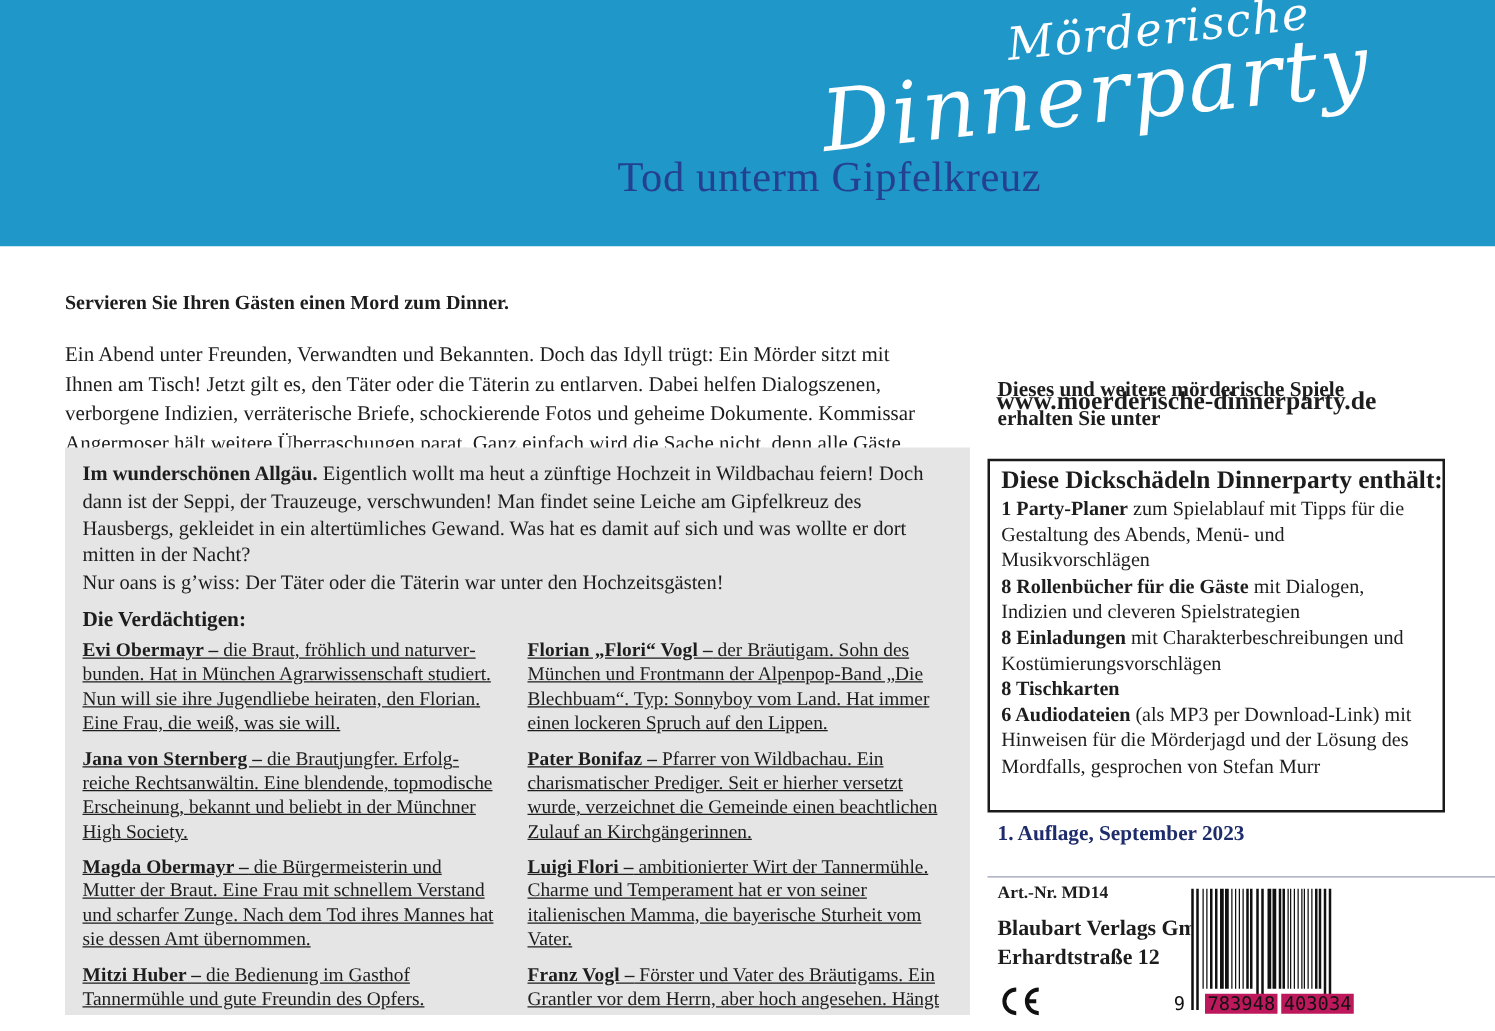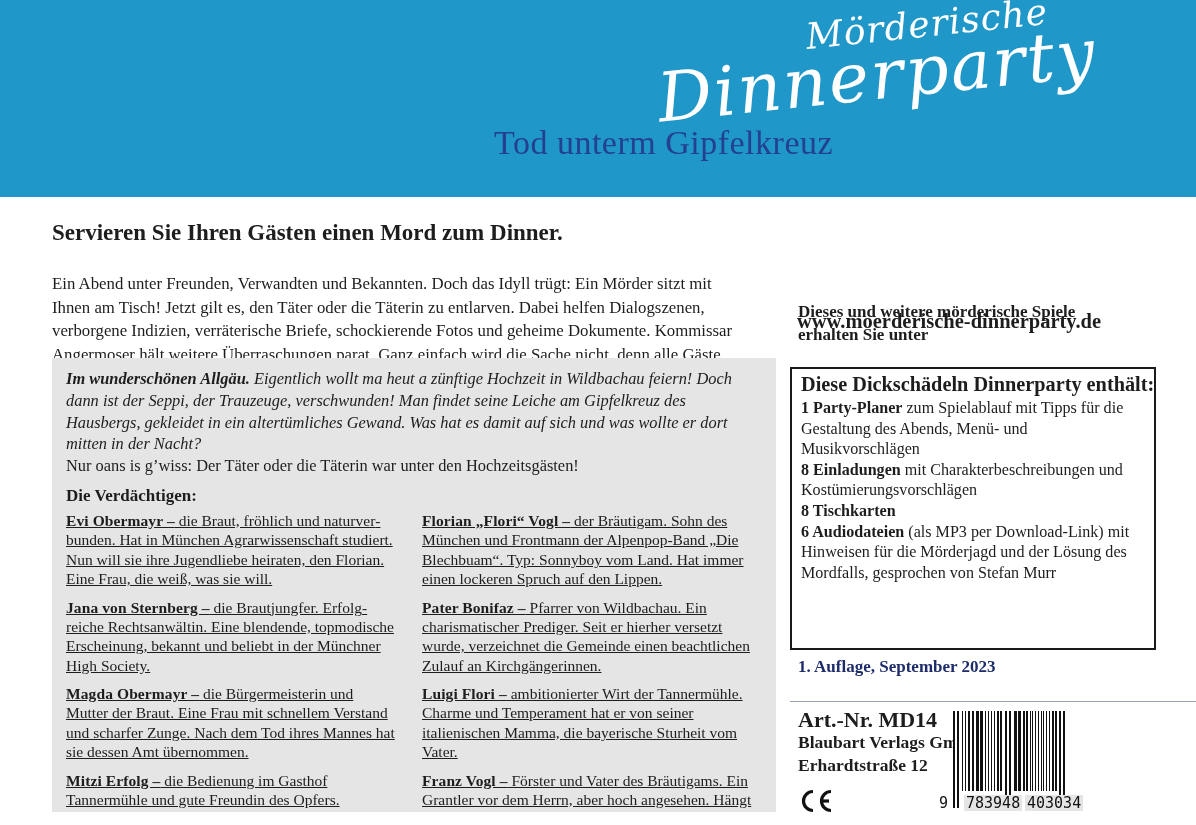--- a/index.html
+++ b/index.html
@@ -17,28 +17,28 @@
     transform:rotate(-6deg);line-height:1;
   }
   .logo-line1{display:block;font-size:36px;letter-spacing:1px;margin-left:110px;}
   .logo-line2{display:block;font-size:68px;letter-spacing:2px;margin-top:-6px;}
   .edition-subtitle{
     position:absolute;left:494px;top:124px;font-size:34px;color:#23418f;
     letter-spacing:.5px;white-space:nowrap;
   }
 
   
-  .tagline-heading{position:absolute;left:52px;top:220px;font-size:23px;font-weight:bold;white-space:nowrap;}
+  .tagline-heading{position:absolute;left:52px;top:234px;font-size:16px;font-weight:bold;white-space:nowrap;}
   .intro-paragraph{position:absolute;left:52px;top:255px;width:700px;font-size:16.8px;line-height:1.42;}
 
   .scenario-panel{
     position:absolute;left:52px;top:358px;width:724px;height:454px;background:#e5e5e5;
     box-sizing:border-box;padding:10px 14px;overflow:hidden;
   }
-  .scenario-intro{font-style:italic;font-size:16.4px;line-height:1.33;margin:0;}
+  .scenario-intro{font-size:16.4px;line-height:1.33;margin:0;}
   .scenario-lead{font-weight:bold;}
   .scenario-followup{font-size:16.4px;line-height:1.33;margin:0;}
   .suspects-heading{font-weight:bold;font-size:17px;margin:9px 0 5px 0;}
   .suspects-cols{display:flex;gap:26px;}
   .suspects-col-left{width:330px;}
   .suspects-col-right{width:340px;}
   .suspect{font-size:15.5px;line-height:1.25;margin:0 0 9px 0;text-decoration:underline;}
   .suspect b{letter-spacing:.1px;}
 
   
@@ -50,32 +50,32 @@
     position:absolute;left:790px;top:367px;width:366px;height:283px;box-sizing:border-box;
     border:2px solid #1a1a1a;padding:3px 9px 6px;overflow:hidden;background:#fff;
   }
   .contents-title{font-size:20.3px;font-weight:bold;margin:1px 0 2px;white-space:nowrap;}
   .contents-item{font-size:16.1px;line-height:1.28;margin:0;}
 
   .copyright-block{position:absolute;left:798px;top:656px;color:#1e2c6b;font-weight:bold;font-size:17px;line-height:1.3;}
   .copyright-block span{display:block;}
   .divider-line{position:absolute;left:790px;top:701px;width:406px;height:1px;background:#9aa0b6;}
 
-  .article-number{position:absolute;left:798px;top:707px;font-weight:bold;font-size:22px;}
+  .article-number{position:absolute;left:798px;top:707px;font-weight:bold;font-size:14px;}
   .publisher-block{position:absolute;left:798px;top:731px;font-weight:bold;font-size:17.5px;line-height:1.32;}
   .publisher-block span{display:block;}
   .ce-mark{position:absolute;left:798px;top:788px;}
 
   
   .barcode{position:absolute;left:953px;top:711px;height:97px;background:#fff;}
   .barcode .bar{position:absolute;top:0;height:80px;background:#111;}
   .barcode .bar.tall{height:97px;}
   .barcode-digits span{
     position:absolute;bottom:-3px;font-family:"DejaVu Sans Mono",monospace;
-    font-size:15px;color:#111;background:#e5e5e5;padding:0 2px;line-height:1.1;
+    font-size:15px;color:#111;background:#be185d;padding:0 2px;line-height:1.1;
   }
   .bc-prefix{left:-16px;background:transparent !important;}
   .bc-g1{left:11px;}
   .bc-g2{left:72px;}
 </style>
 </head>
 <body>
 
 <div class="page">
 
@@ -96,40 +96,41 @@
     </p>
     <p class="scenario-followup">Nur oans is g’wiss: Der Täter oder die Täterin war unter den Hochzeitsgästen!</p>
 
     <div class="suspects-heading">Die Verdächtigen:</div>
 
     <div class="suspects-cols">
       <div class="suspects-col-left">
         <p class="suspect"><b>Evi Obermayr –</b><span> die Braut, fröhlich und naturver­bunden. Hat in München Agrarwissenschaft studiert. Nun will sie ihre Jugendliebe heiraten, den Florian. Eine Frau, die weiß, was sie will.</span></p>
         <p class="suspect"><b>Jana von Sternberg –</b><span> die Brautjungfer. Erfolg­reiche Rechtsanwältin. Eine blendende, topmo­dische Erscheinung, bekannt und beliebt in der Münchner High Society.</span></p>
         <p class="suspect"><b>Magda Obermayr –</b><span> die Bürgermeisterin und Mutter der Braut. Eine Frau mit schnellem Verstand und scharfer Zunge. Nach dem Tod ihres Mannes hat sie dessen Amt übernommen.</span></p>
-        <p class="suspect"><b>Mitzi Erfolg –</b><span> die Bedienung im Gasthof Tannermühle und gute Freundin des Opfers. Neugierig und schlagfertig. Hat schon als junges Mädel den alten Dickschädeln ordentlich Kontra gegeben.</span></p>
+        <p class="suspect"><b>Mitzi Huber –</b><span> die Bedienung im Gasthof Tannermühle und gute Freundin des Opfers. Neugierig und schlagfertig. Hat schon als junges Mädel den alten Dickschädeln ordentlich Kontra gegeben.</span></p>
       </div>
       <div class="suspects-col-right">
         <p class="suspect"><b>Florian „Flori“ Vogl –</b><span> der Bräutigam. Sohn des München und Frontmann der Alpenpop-Band „Die Blechbuam“. Typ: Sonnyboy vom Land. Hat immer einen lockeren Spruch auf den Lippen.</span></p>
         <p class="suspect"><b>Pater Bonifaz –</b><span> Pfarrer von Wildbachau. Ein charismatischer Prediger. Seit er hierher versetzt wurde, verzeichnet die Gemeinde einen beachtlichen Zulauf an Kirchgängerinnen.</span></p>
         <p class="suspect"><b>Luigi Flori –</b><span> ambitionierter Wirt der Tannermühle. Charme und Temperament hat er von seiner italienischen Mamma, die bayerische Sturheit vom Vater.</span></p>
         <p class="suspect"><b>Franz Vogl –</b><span> Förster und Vater des Bräutigams. Ein Grantler vor dem Herrn, aber hoch angesehen. Hängt sehr an seinem Sohn Flori, den er jedoch für einen rechten Hallodri hält.</span></p>
       </div>
     </div>
   </div>
 
   <div class="promo-text">
     <span>Dieses und weitere mörderische Spiele</span>
     <span>erhalten Sie unter</span>
   </div>
   <div class="shop-url">www.moerderische-dinnerparty.de</div>
 
   <div class="contents-box">
     <div class="contents-title">Diese Dickschädeln Dinnerparty enthält:</div>
     <p class="contents-item"><b>1 Party-Planer</b><span> zum Spielablauf mit Tipps für die Gestaltung des Abends, Menü- und Musikvorschlägen</span></p>
+    <p class="contents-item"><b>8 Rollenbücher für die Gäste</b><span> mit Dialogen, Indizien und cleveren Spielstrategien</span></p>
     <p class="contents-item"><b>8 Einladungen</b><span> mit Charakterbeschreibungen und Kostümierungsvorschlägen</span></p>
     <p class="contents-item"><b>8 Tischkarten</b><span></span></p>
     <p class="contents-item"><b>6 Audiodateien</b><span> (als MP3 per Download-Link) mit Hinweisen für die Mörderjagd und der Lösung des Mordfalls, gesprochen von Stefan Murr</span></p>
   </div>
 
   <div class="copyright-block">
     <span>1. Auflage, September 2023</span>
   </div>
 
   <div class="divider-line"></div>

